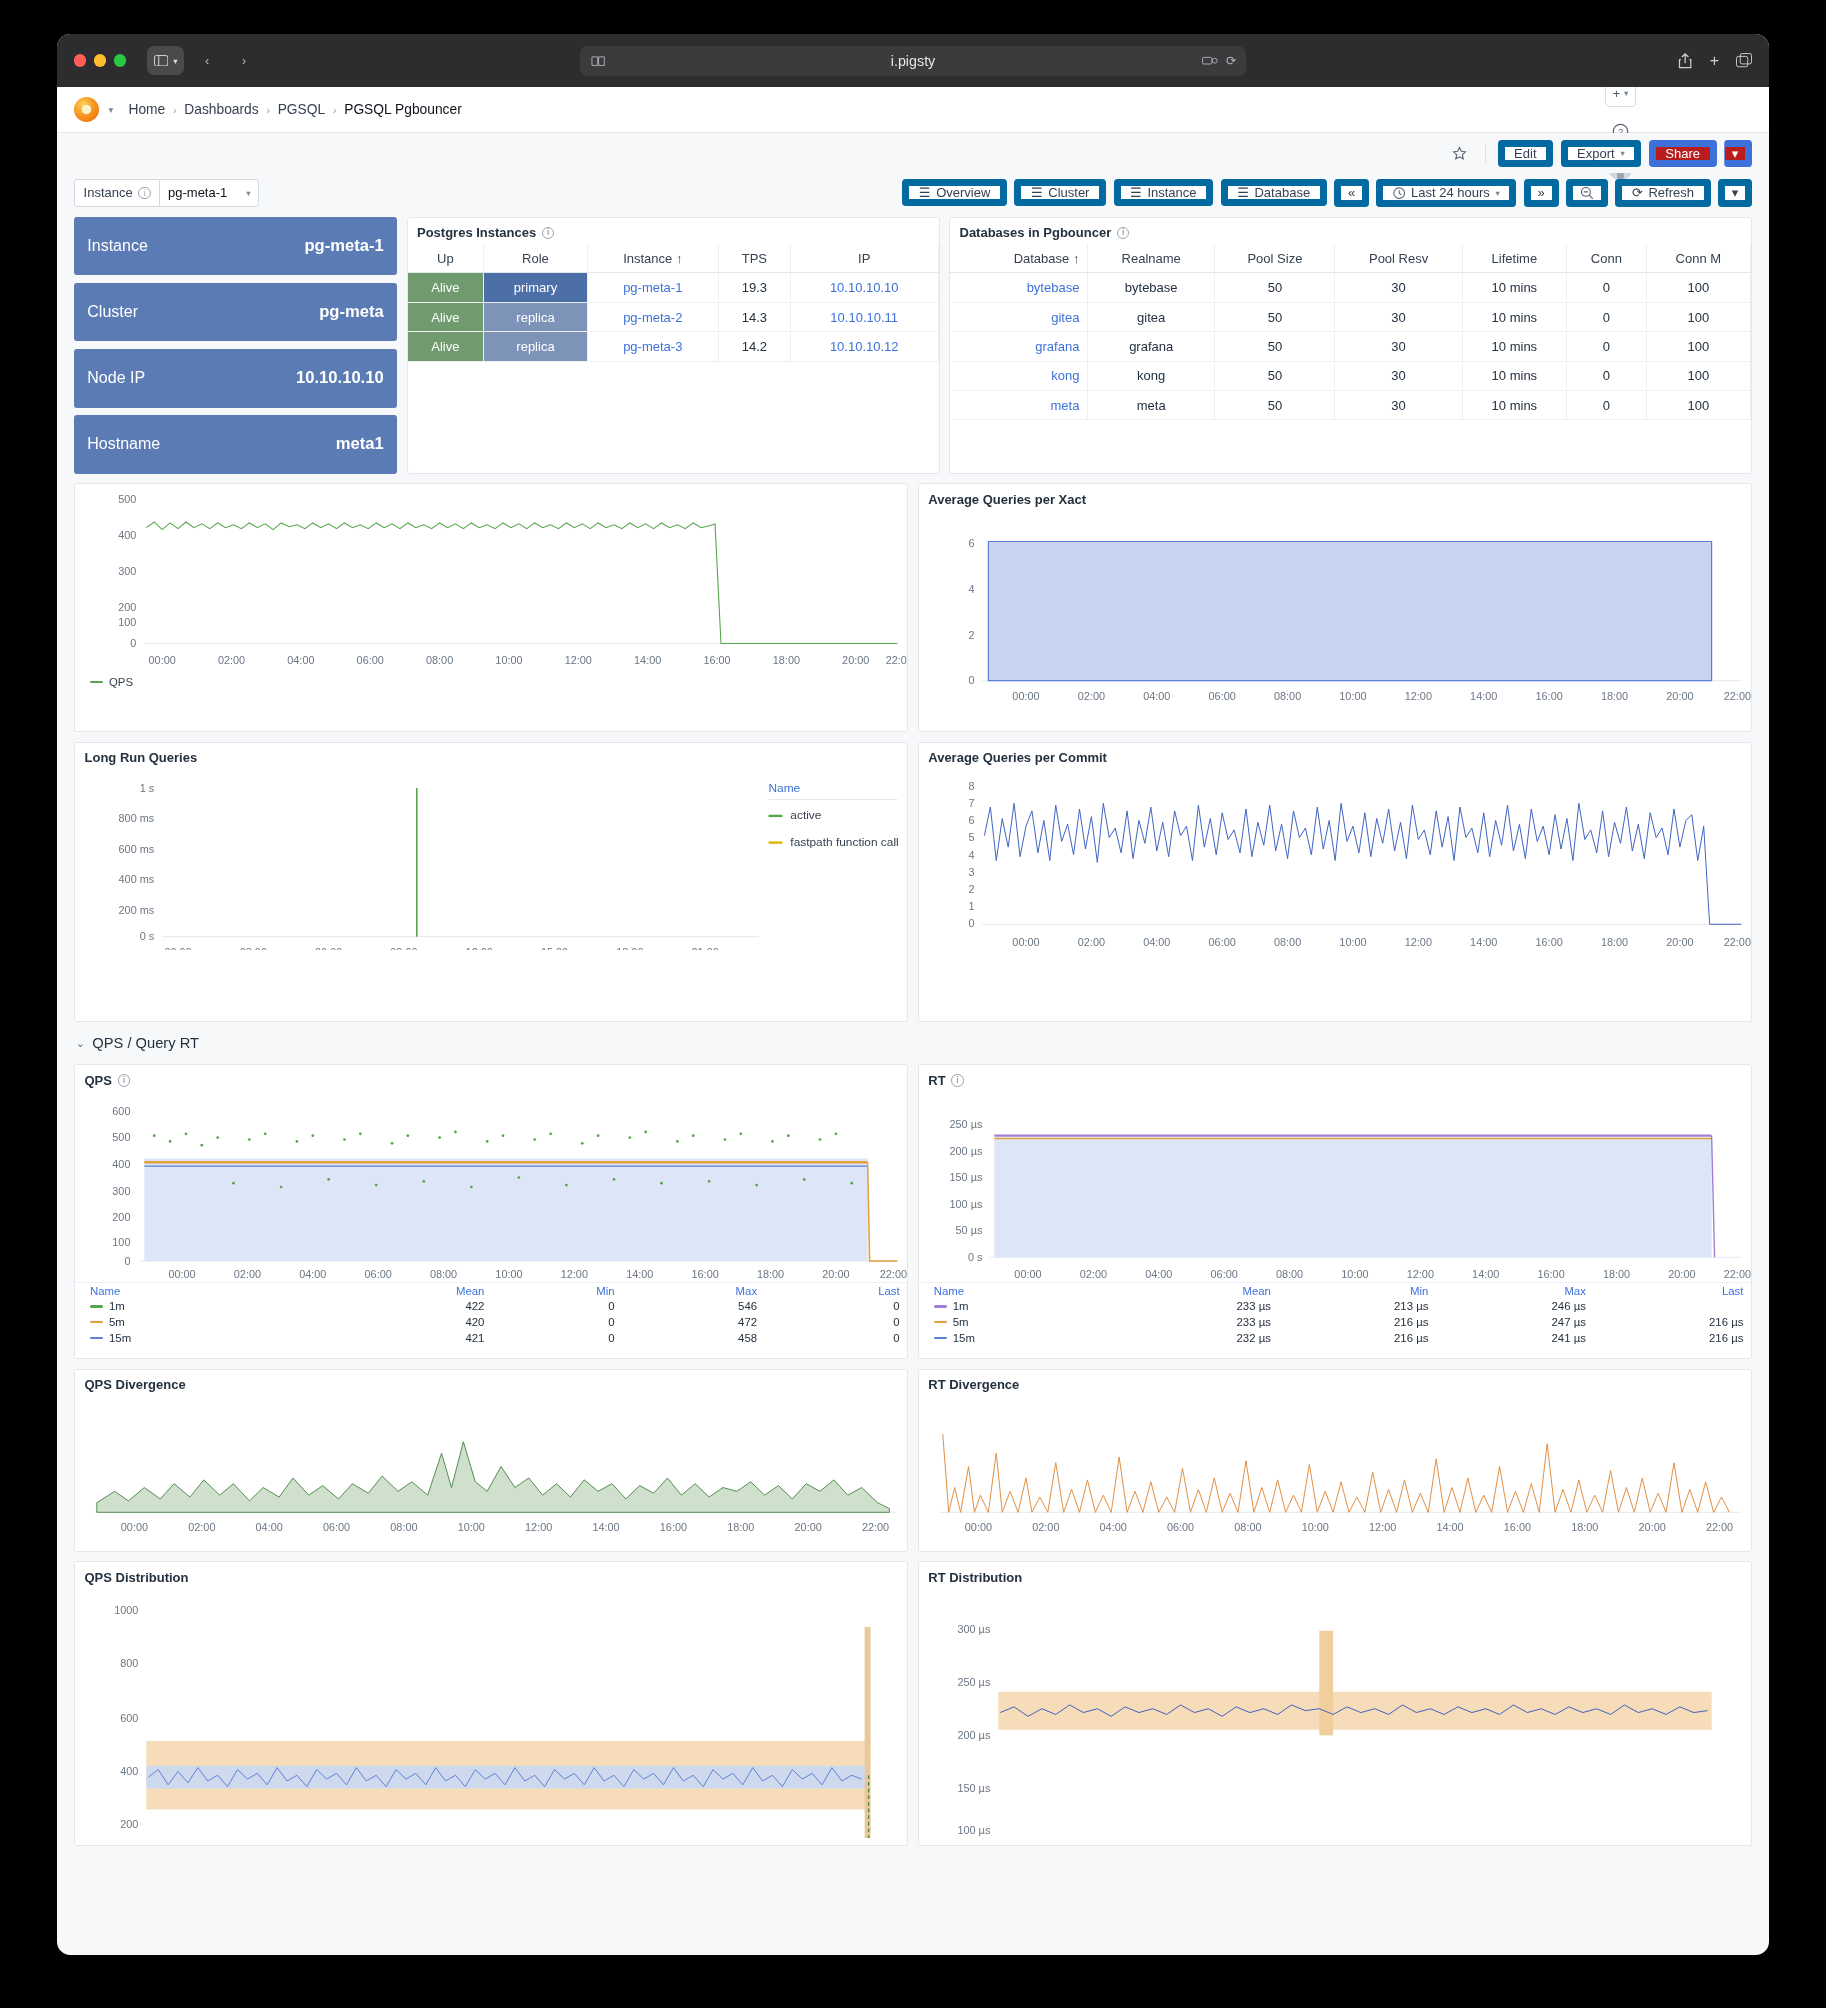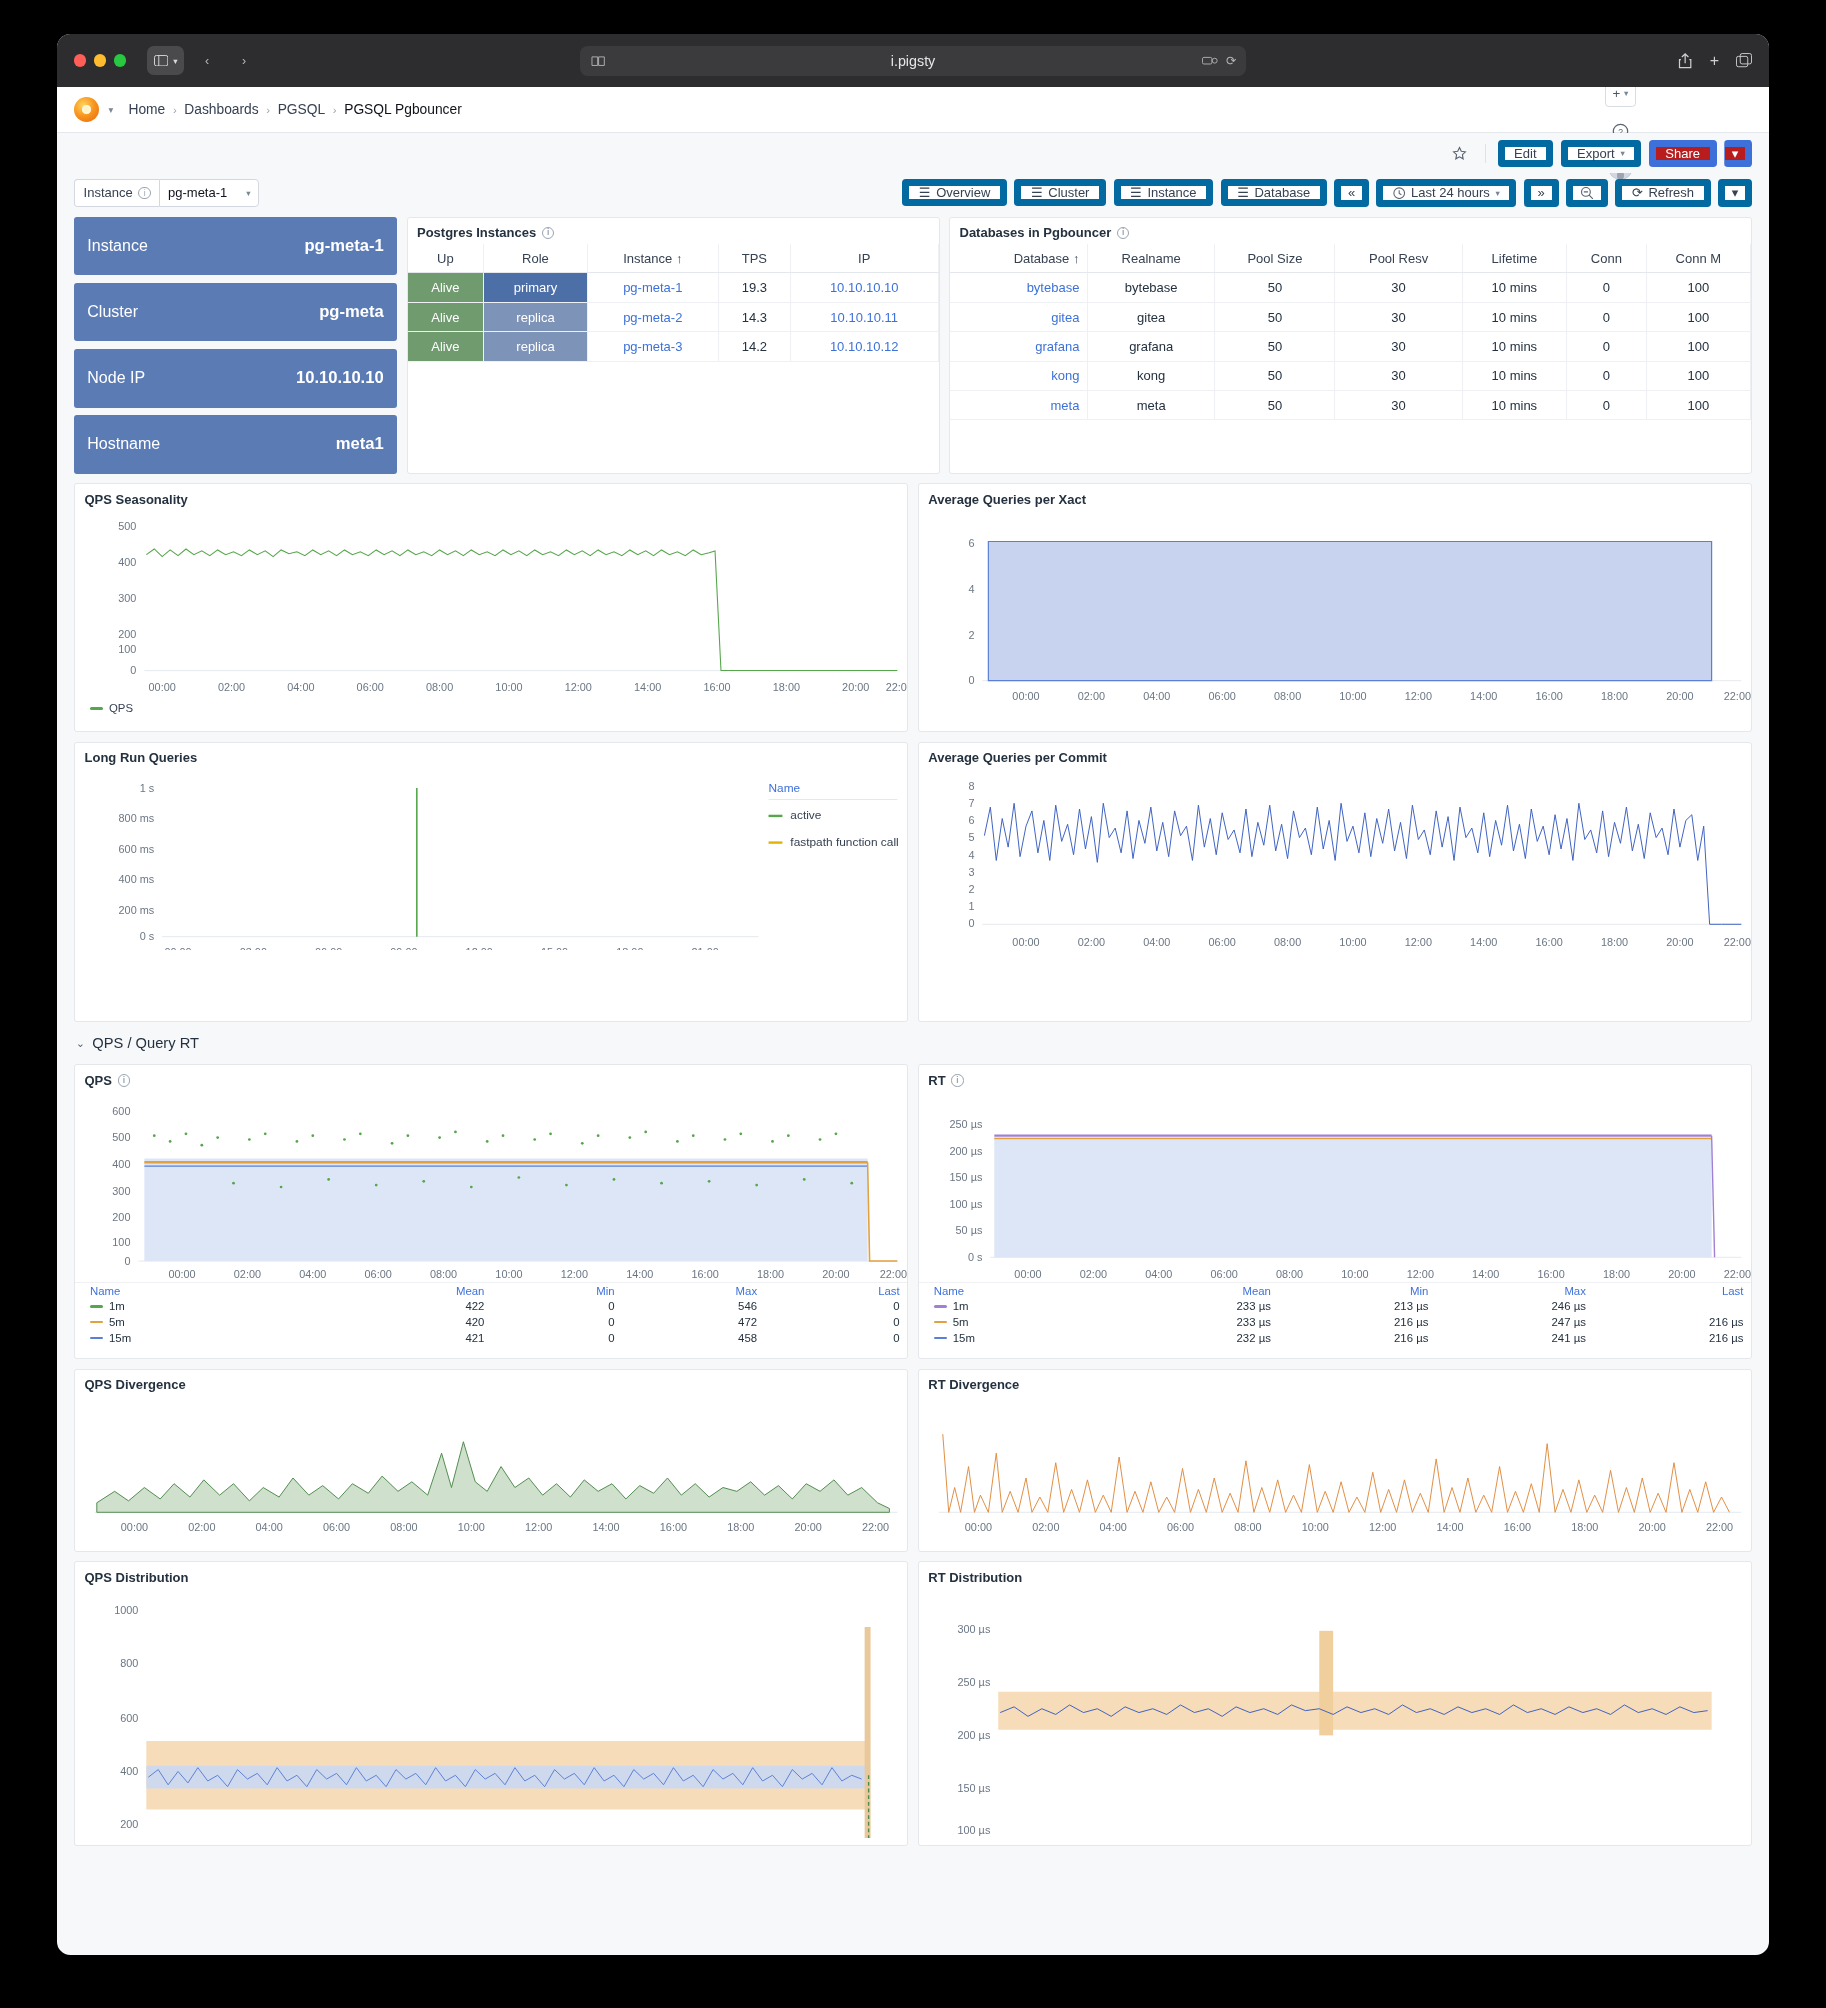--- a/index.html
+++ b/index.html
@@ -456,23 +456,20 @@
                 <td>100</td>
               </tr>
             </tbody>
           </table>
         </div>
       </div>
     </div>
 
     <div class="row" style="height:249px">
       <div class="panel" style="flex:1">
-        <div class="panel-title">
-          <span>QPS Seasonality</span>
-        </div>
         <div class="panel-body">
           <svg width="100%" height="190" viewBox="0 0 840 200" preserveAspectRatio="none">
             <g class="axis-txt" font-size="11">
               <text x="62" y="20" text-anchor="end">500</text>
               <text x="62" y="58" text-anchor="end">400</text>
               <text x="62" y="96" text-anchor="end">300</text>
               <text x="62" y="134" text-anchor="end">200</text>
               <text x="62" y="150" text-anchor="end">100</text>
               <text x="62" y="172" text-anchor="end">0</text>
             </g>

